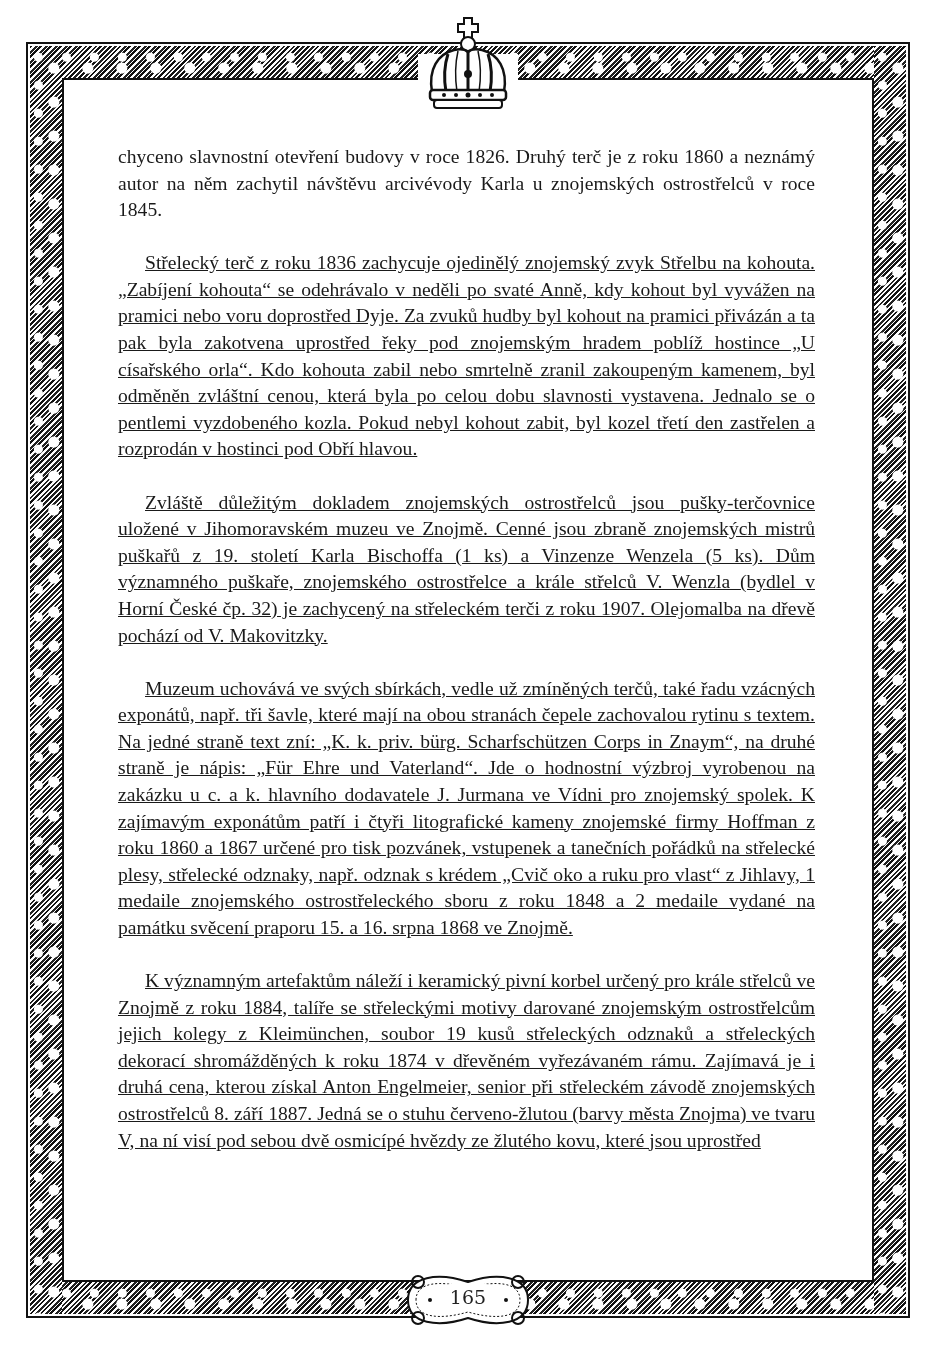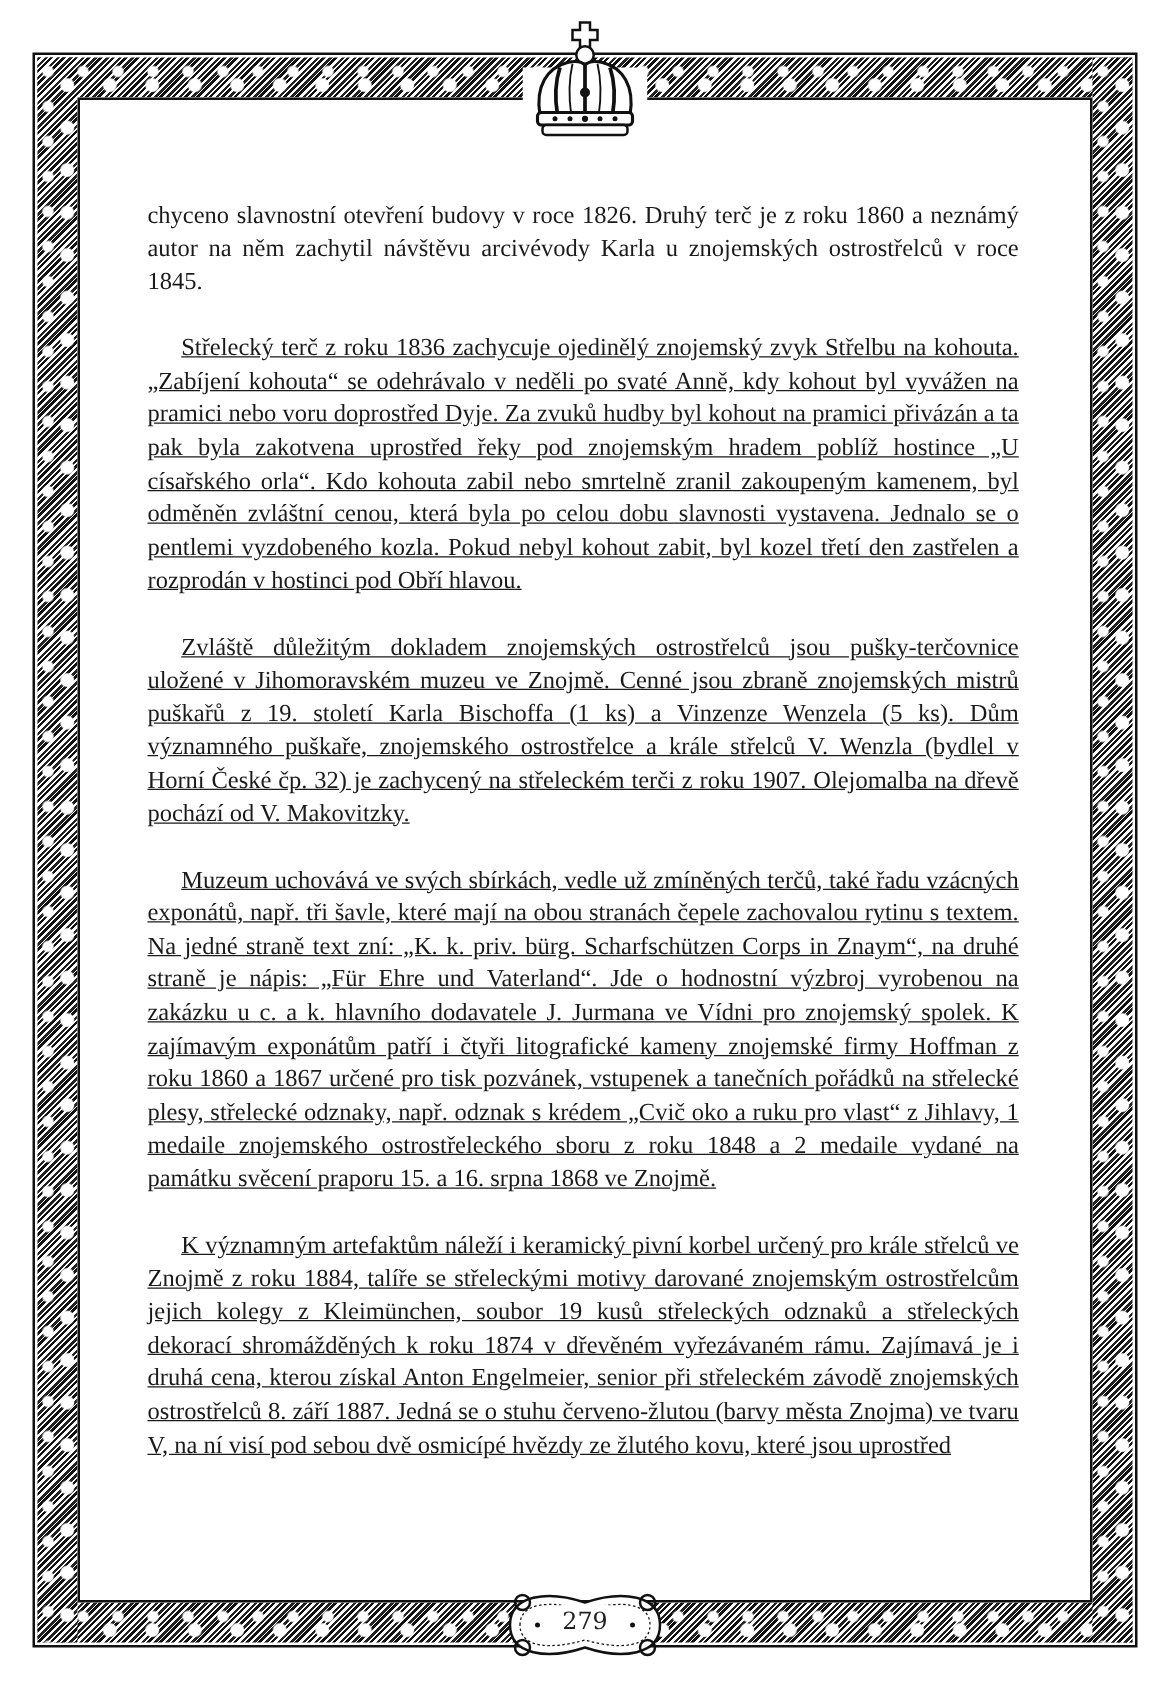--- a/index.html
+++ b/index.html
@@ -37,21 +37,21 @@
     position:absolute; left:398px; top:1268px; width:140px; height:64px;
   }
   .page-number {
     position:absolute; left:438px; top:1284px; width:60px; text-align:center;
     font-family:"DejaVu Serif", serif; font-size:19px; color:#222;
     background:#fff; border-radius:14px; line-height:26px;
   }
 
   
   .content {
-    position:absolute; left:118px; top:160px; width:697px;
+    position:absolute; left:118px; top:144px; width:697px;
     font-family:"Liberation Serif", "DejaVu Serif", serif;
     font-size:19.6px; line-height:26.6px; color:#1a1a1a;
   }
   .para {
     margin:0; text-align:justify; hyphens:manual;
   }
   .para.indent { text-indent:27px;text-decoration:underline; }
   .para + .para { margin-top:26.5px; }
 </style>
 </head>
@@ -86,21 +86,21 @@
   <svg class="cartouche" viewBox="0 0 140 64">
     <path d="M10 32 C10 8 40 4 70 14 C100 4 130 8 130 32 C130 56 100 60 70 50 C40 60 10 56 10 32 Z" fill="#fff" stroke="#111" stroke-width="2"></path>
     <path d="M18 32 C18 14 42 12 70 20 C98 12 122 14 122 32 C122 50 98 52 70 44 C42 52 18 50 18 32 Z" fill="none" stroke="#111" stroke-width="1" stroke-dasharray="2 2"></path>
     <circle cx="20" cy="14" r="6" fill="none" stroke="#111" stroke-width="2"></circle>
     <circle cx="120" cy="14" r="6" fill="none" stroke="#111" stroke-width="2"></circle>
     <circle cx="20" cy="50" r="6" fill="none" stroke="#111" stroke-width="2"></circle>
     <circle cx="120" cy="50" r="6" fill="none" stroke="#111" stroke-width="2"></circle>
     <circle cx="32" cy="32" r="2" fill="#111"></circle>
     <circle cx="108" cy="32" r="2" fill="#111"></circle>
   </svg>
-  <div class="page-number">279</div>
+  <div class="page-number">165</div>
 
   <div class="content">
     <p class="para">chyceno slavnostní otevření budovy v roce 1826. Druhý terč je z roku 1860 a neznámý autor na něm zachytil návštěvu arcivévody Karla u znojemských ostrostřelců v roce 1845.</p>
     <p class="para indent">Střelecký terč z roku 1836 zachycuje ojedinělý znojemský zvyk Střelbu na kohouta. „Zabíjení kohouta“ se odehrávalo v neděli po svaté Anně, kdy ko­hout byl vyvážen na pramici nebo voru doprostřed Dyje. Za zvuků hudby byl kohout na pramici přivázán a ta pak byla zakotvena uprostřed řeky pod zno­jemským hradem poblíž hostince „U císařského orla“. Kdo kohouta zabil nebo smrtelně zranil zakoupeným kamenem, byl odměněn zvláštní cenou, která byla po celou dobu slavnosti vystavena. Jednalo se o pentlemi vyzdobeného kozla. Pokud nebyl kohout zabit, byl kozel třetí den zastřelen a rozprodán v hostinci pod Obří hlavou.</p>
     <p class="para indent">Zvláště důležitým dokladem znojemských ostrostřelců jsou pušky-terčov­nice uložené v Jihomoravském muzeu ve Znojmě. Cenné jsou zbraně znojem­ských mistrů puškařů z 19. století Karla Bischoffa (1 ks) a Vinzenze Wenzela (5 ks). Dům významného puškaře, znojemského ostrostřelce a krále střelců V. Wenzla (bydlel v Horní České čp. 32) je zachycený na střeleckém terči z roku 1907. Olejomalba na dřevě pochází od V. Makovitzky.</p>
     <p class="para indent">Muzeum uchovává ve svých sbírkách, vedle už zmíněných terčů, také řadu vzácných exponátů, např. tři šavle, které mají na obou stranách čepele zacho­valou rytinu s textem. Na jedné straně text zní: „K. k. priv. bürg. Scharfschüt­zen Corps in Znaym“, na druhé straně je nápis: „Für Ehre und Vaterland“. Jde o hodnostní výzbroj vyrobenou na zakázku u c. a k. hlavního dodavatele J. Jurmana ve Vídni pro znojemský spolek. K zajímavým exponátům patří i čtyři litografické kameny znojemské firmy Hoffman z roku 1860 a 1867 ur­čené pro tisk pozvánek, vstupenek a tanečních pořádků na střelecké plesy, střelecké odznaky, např. odznak s krédem „Cvič oko a ruku pro vlast“ z Jih­lavy, 1 medaile znojemského ostrostřeleckého sboru z roku 1848 a 2 medaile vydané na památku svěcení praporu 15. a 16. srpna 1868 ve Znojmě.</p>
     <p class="para indent">K významným artefaktům náleží i keramický pivní korbel určený pro krále střelců ve Znojmě z roku 1884, talíře se střeleckými motivy darované znojemským ostrostřelcům jejich kolegy z Kleimünchen, soubor 19 kusů stře­leckých odznaků a střeleckých dekorací shromážděných k roku 1874 v dře­věném vyřezávaném rámu. Zajímavá je i druhá cena, kterou získal Anton Engelmeier, senior při střeleckém závodě znojemských ostrostřelců 8. září 1887. Jedná se o stuhu červeno-žlutou (barvy města Znojma) ve tvaru V, na ní visí pod sebou dvě osmicípé hvězdy ze žlutého kovu, které jsou uprostřed</p>
   </div>
 </div>
 

